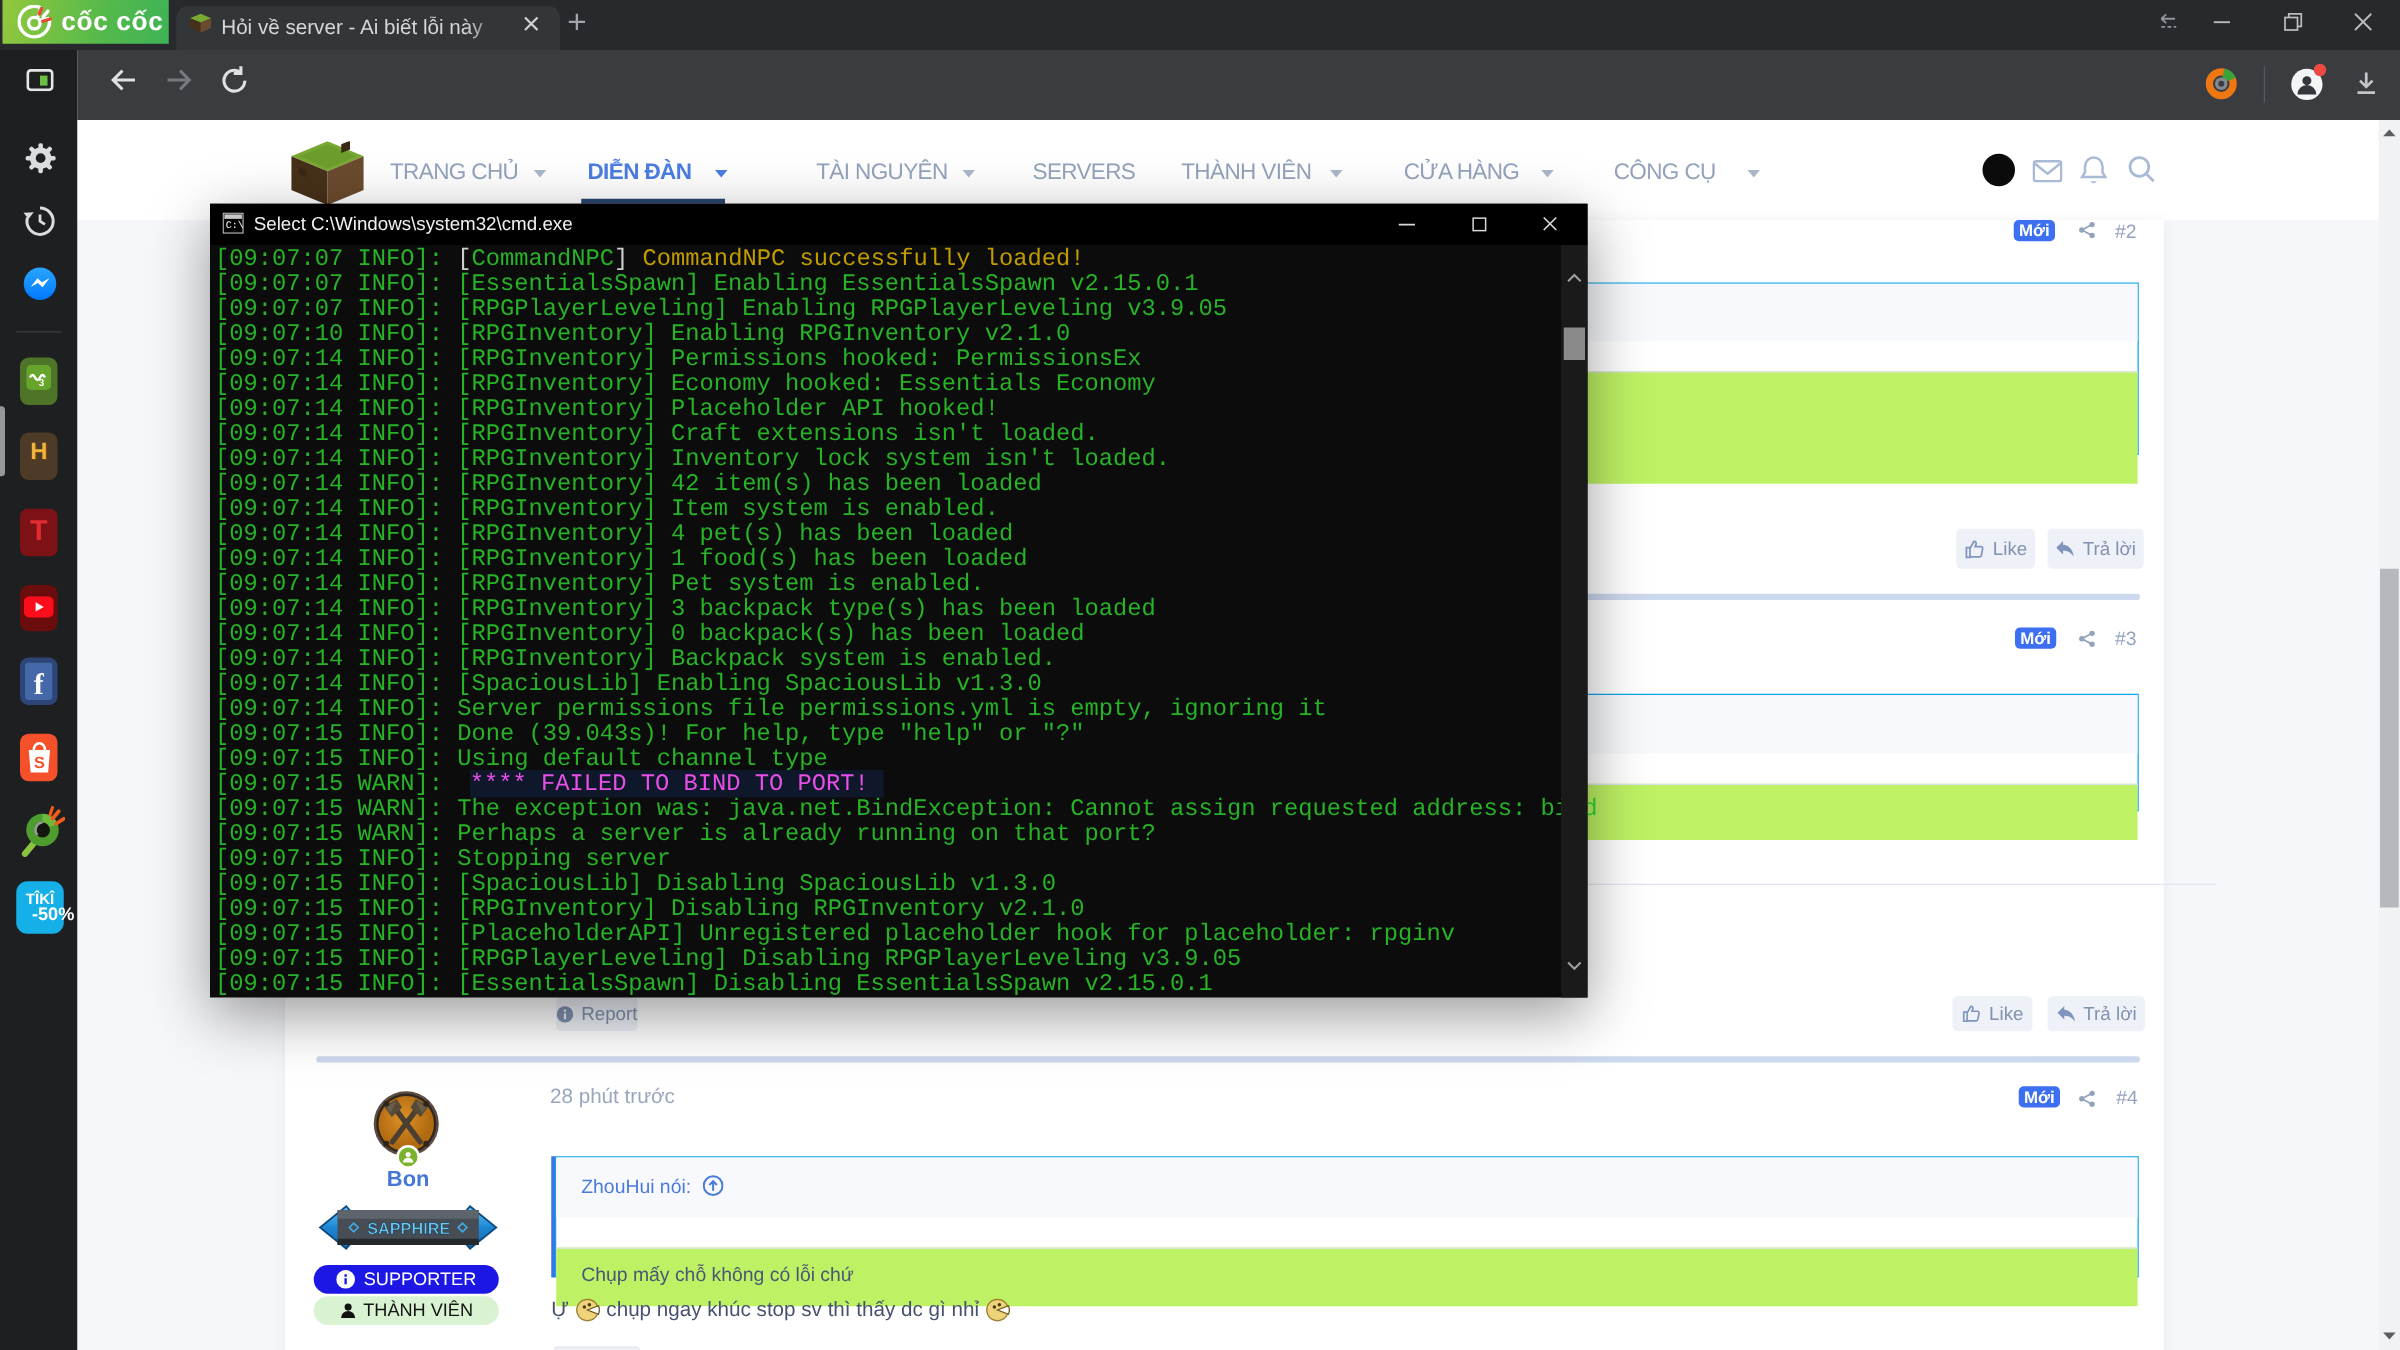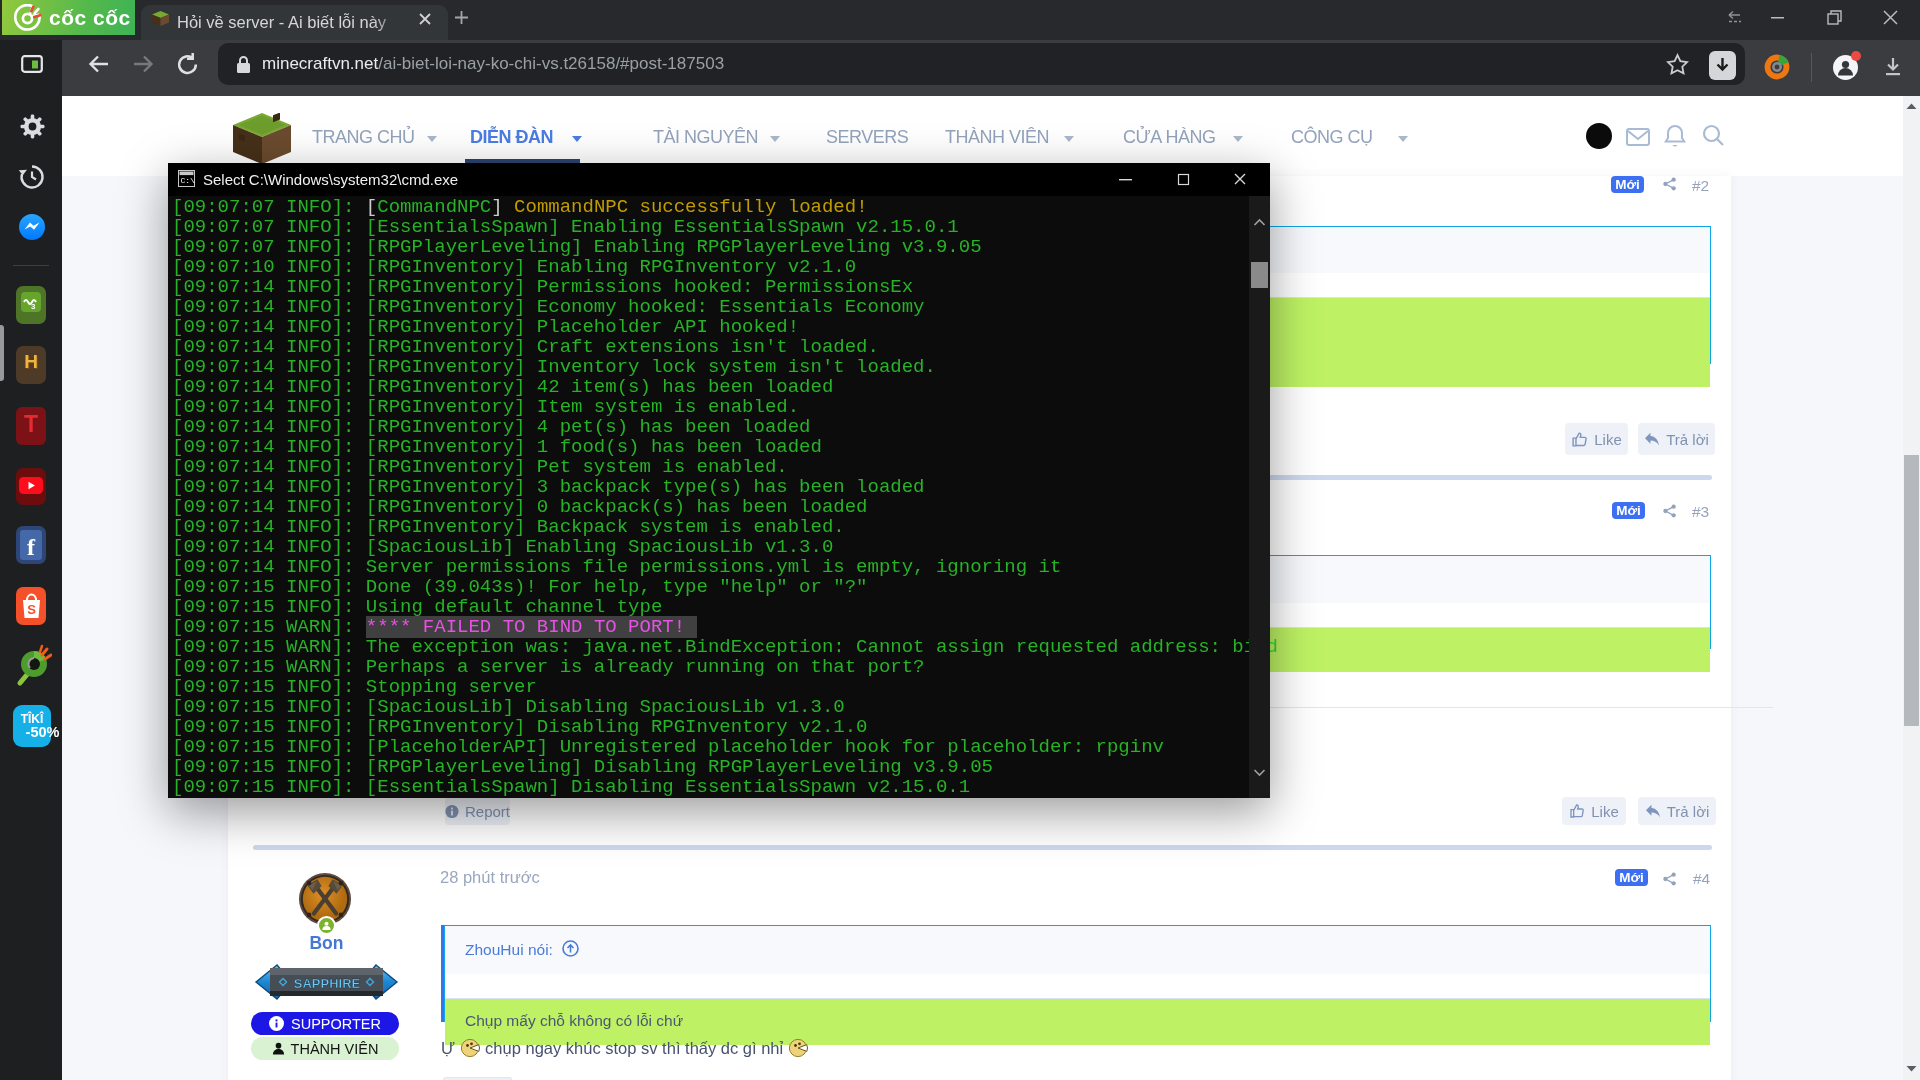--- a/index.html
+++ b/index.html
@@ -42,21 +42,21 @@
 .quote .qt { background:#f7f9fd; color:#4a7bd9; font-size:15.5px; }
 .quote .qc { background:#bef264; color:#4b5775; font-size:15.5px;margin-top:24px; }
 .thinline { position:absolute; height:1px; background:#e2e6f0; }
 
 
 #cmd { left:168px; top:163px; width:1102px; height:635px; background:#0c0c0c; box-shadow:0 14px 45px rgba(0,0,0,0.4); }
 #cmdtitle { position:absolute; left:0; top:0; width:100%; height:33px; background:#000; color:#e8e8e8; }
 #cmdtext { position:absolute; left:4px; top:34px; font-family:"Liberation Mono",monospace; font-size:19px; line-height:20px; color:#27b227; white-space:pre; }
 #cmdtext .w { color:#cccccc; }
 #cmdtext .y { color:#c19c00; }
-#cmdtext .m { color:#e74fe7; background:#404040; }
+#cmdtext .m { color:#e74fe7; background:#0f172a;margin-left:10px; }
 #cmdsb { position:absolute; right:0; top:33px; width:21px; height:602px; background:#1a1a1a; }
 
 
 #scroll { left:1903px; top:96px; width:17px; height:984px; background:#f1f2f4; }
 #thumb { position:absolute; left:1px; top:359px; width:15px; height:271px; background:#b5b8bc; }
 </style>
 </head>
 <body>
 <div class="abs" id="frame"></div>
 <div class="abs" id="logo">
@@ -106,35 +106,20 @@
   <svg class="abs" style="left:25px;top:12px" width="24" height="24" viewBox="0 0 24 24">
       <path d="M21 12 H4 M11 4.5 L3.5 12 L11 19.5" fill="none" stroke="#dee0e3" stroke-width="2.4"></path>
     </svg>
   <svg class="abs" style="left:69px;top:12px" width="24" height="24" viewBox="0 0 24 24">
       <path d="M3 12 H20 M13 4.5 L20.5 12 L13 19.5" fill="none" stroke="#77797d" stroke-width="2.4"></path>
     </svg>
   <svg class="abs" style="left:113px;top:12px" width="25" height="25" viewBox="0 0 24 24">
       <path d="M20 12 a8 8 0 1 1 -2.8 -6" fill="none" stroke="#dee0e3" stroke-width="2.4"></path>
       <path d="M17 1 v5.5 h-5.5" fill="none" stroke="#dee0e3" stroke-width="2.4"></path>
     </svg>
-  <div class="abs" id="addressbar">
-    <svg class="abs" style="left:18px;top:12px" width="15" height="19" viewBox="0 0 15 19">
-        <rect x="1" y="8" width="13" height="10" rx="1.5" fill="#d6d8db"></rect>
-        <path d="M4 8 V5.5 a3.5 3.5 0 0 1 7 0 V8" fill="none" stroke="#d6d8db" stroke-width="2"></path>
-      </svg>
-    <div class="urltxt">minecraftvn.net<span>/ai-biet-loi-nay-ko-chi-vs.t26158/#post-187503</span></div>
-    <svg class="abs" style="left:1448px;top:10px" width="23" height="23" viewBox="0 0 24 24">
-        <path d="M12 2.2 L15 8.6 L22 9.5 L17 14.3 L18.3 21.3 L12 18 L5.7 21.3 L7 14.3 L2 9.5 L9 8.6 Z" fill="none" stroke="#caccd0" stroke-width="1.9"></path>
-      </svg>
-    <div class="abs" style="left:1491px;top:8px;width:27px;height:29px;background:#d4d6d9;border-radius:6px">
-        <svg class="abs" style="left:5px;top:5px" width="17" height="19" viewBox="0 0 17 19">
-          <path d="M8.5 2 V13 M3.5 8.5 L8.5 13.5 L13.5 8.5" stroke="#1c1c1c" stroke-width="2.4" fill="none"></path>
-        </svg>
-      </div>
-  </div>
   <svg class="abs" style="left:1702px;top:14px" width="26" height="26" viewBox="0 0 26 26">
     <circle cx="13" cy="13" r="9.5" fill="none" stroke="#ee7711" stroke-width="5.8"></circle>
     <path d="M15.5 0.9 A12.3 12.3 0 0 1 24.7 8.2 L13 13 Z" fill="#3aa33a"></path>
     <circle cx="13" cy="13" r="5" fill="#85888c"></circle>
       <circle cx="13" cy="13" r="2.4" fill="#3a3c40"></circle>
   </svg>
   <div class="abs" style="left:1749px;top:13px;width:1px;height:29px;background:#56585c"></div>
   <div class="abs" style="left:1771px;top:15px;width:25px;height:25px;border-radius:50%;background:#f4f5f6"></div>
   <svg class="abs" style="left:1771px;top:15px" width="25" height="25" viewBox="0 0 25 25">
       <circle cx="12.5" cy="9.5" r="3.6" fill="#33363a"></circle>

